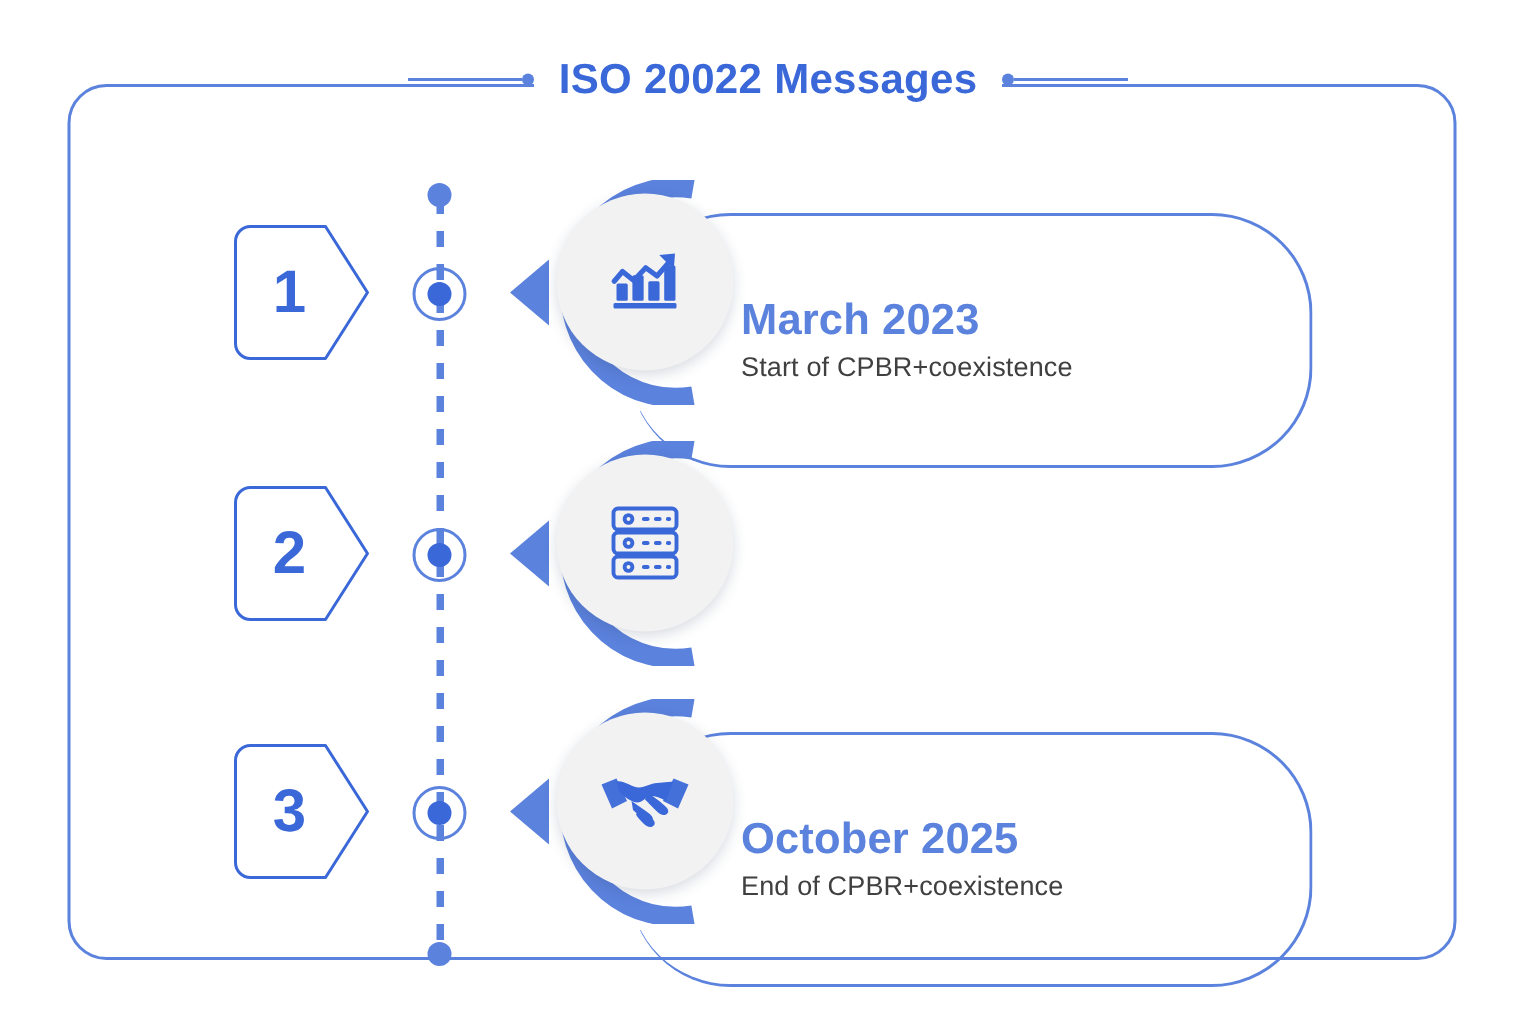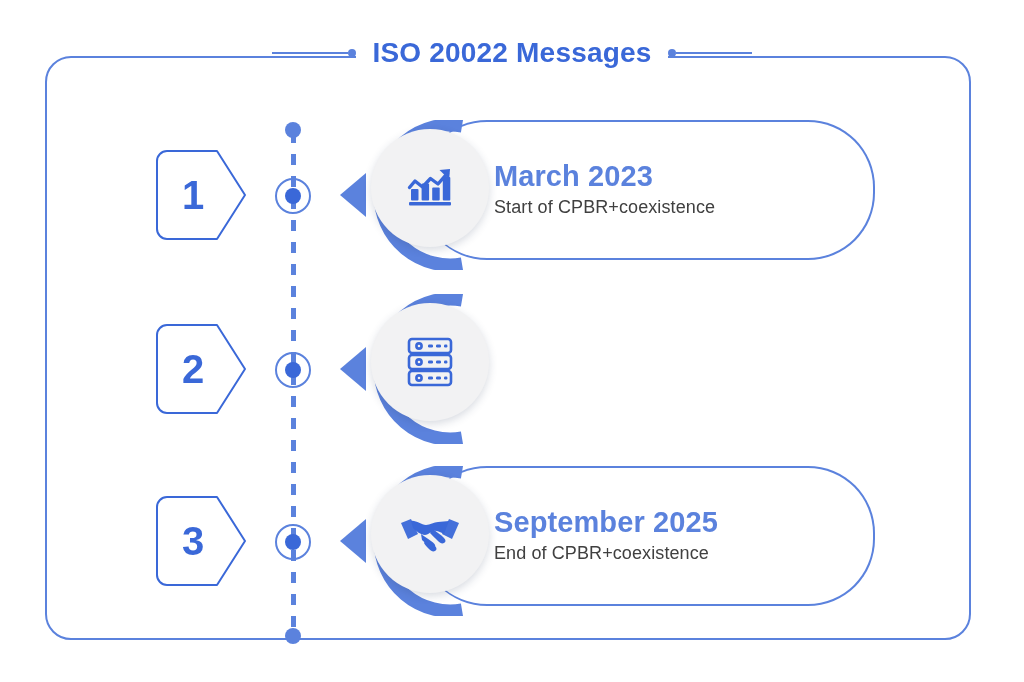--- a/index.html
+++ b/index.html
@@ -161,23 +161,23 @@
     width: 16px;
     height: 16px;
     border-radius: 50%;
     background: #3a68d8;
   }
 
   
   .card {
     position: absolute;
     left: 420px;
-    top: 0;
+    top: 22px;
     width: 455px;
-    height: 140px;
+    height: 170px;
     border: 2px solid #5b82dd;
     border-radius: 67px;
     box-sizing: border-box;
     border-left: none;
     background: transparent;
   }
   .card-text {
     position: absolute;
     left: 74px;
     top: 50%;
@@ -373,21 +373,21 @@
       <span class="num">3</span>
     </div>
 
     <div class="ring">
       <span class="outer"></span>
       <span class="inner"></span>
     </div>
 
     <div class="card">
       <div class="card-text">
-        <div class="card-title">September 2025</div>
+        <div class="card-title">October 2025</div>
         <div class="card-sub">End of CPBR+coexistence</div>
       </div>
     </div>
     <div class="card-mask"></div>
 
     <div class="medallion">
       <svg class="arc" viewBox="0 0 116 150" aria-hidden="true">
         <path d="M100 6 A70 70 0 1 0 100 144" fill="none" stroke="#5b82dd" stroke-width="13"></path>
       </svg>
       <span class="pointer"></span>

